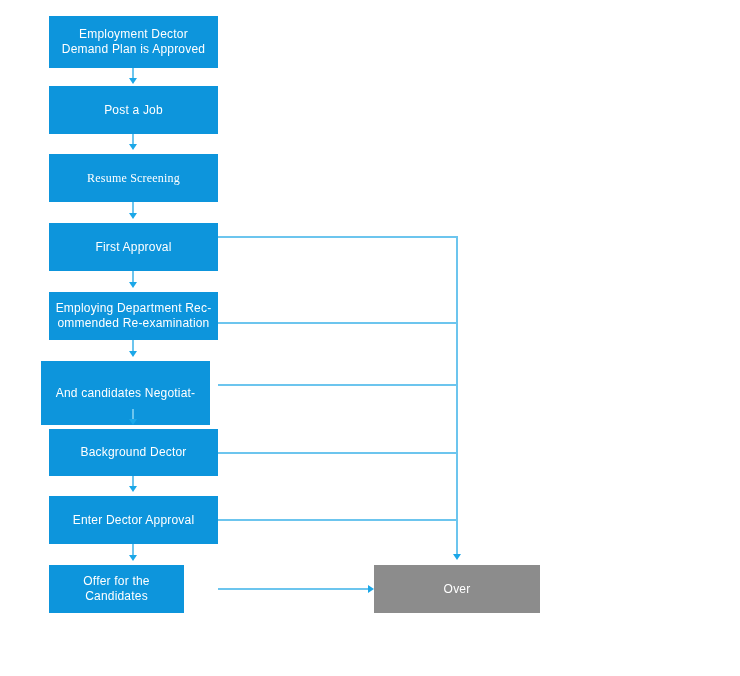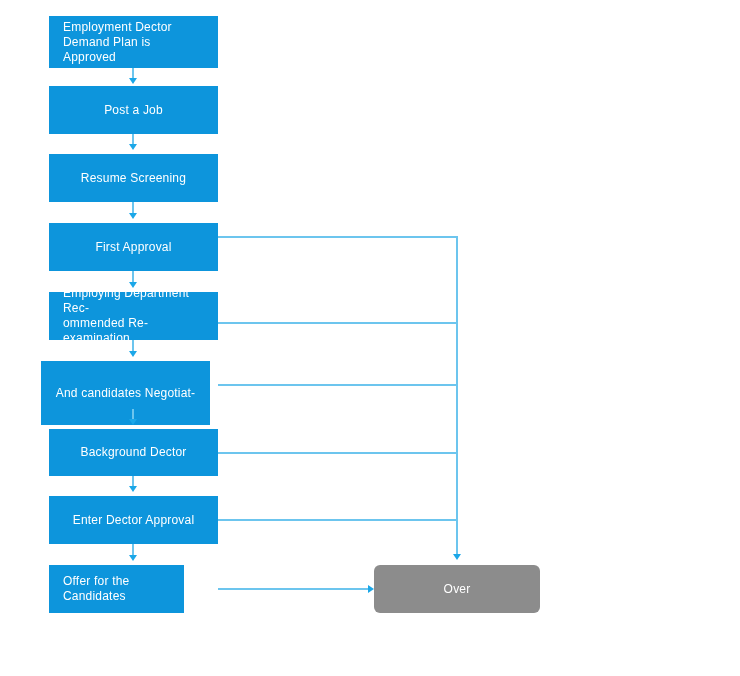--- a/index.html
+++ b/index.html
@@ -18,26 +18,26 @@
     width: 740px;
     height: 676px;
     background: #ffffff;
   }
   .node {
     position: absolute;
     box-sizing: border-box;
     display: flex;
     align-items: center;
     justify-content: center;
-    text-align: left;
+    text-align: center;
     color: #ffffff;
     font-size: 12px;
     line-height: 15px;
     letter-spacing: 0.2px;
-    padding: 2px 14px;
+    padding: 2px 6px;
     font-family: "Liberation Sans", sans-serif;
   }
   .node.process {
     background: #0d95dc;
   }
   .node.terminal {
     background: #8c8c8c;
   }
   .node-label {
     display: block;
@@ -82,21 +82,21 @@
 
   <div class="node process" style="left:49px; top:16px; width:169px; height:52px;">
     <span class="node-label">Employment Dector
 Demand Plan is Approved</span>
   </div>
 
   <div class="node process" style="left:49px; top:86px; width:169px; height:48px;">
     <span class="node-label">Post a Job</span>
   </div>
 
-  <div class="node process" style="left:49px; top:154px; width:169px; height:48px;">
+  <div class="node process" style="left:49px; top:154px; width:169px; height:48px;font-family:Liberation Serif, serif;">
     <span class="node-label">Resume Screening</span>
   </div>
 
   <div class="node process" style="left:49px; top:223px; width:169px; height:48px;">
     <span class="node-label">First Approval</span>
   </div>
 
   <div class="node process" style="left:49px; top:292px; width:169px; height:48px;">
     <span class="node-label">Employing Department Rec-
 ommended Re-examination</span>
@@ -111,21 +111,21 @@
   </div>
 
   <div class="node process" style="left:49px; top:496px; width:169px; height:48px;">
     <span class="node-label">Enter Dector Approval</span>
   </div>
 
   <div class="node process" style="left:49px; top:565px; width:135px; height:48px;">
     <span class="node-label">Offer for the Candidates</span>
   </div>
 
-  <div class="node terminal" style="left:374px; top:565px; width:166px; height:48px;border-radius:6px;">
+  <div class="node terminal" style="left:374px; top:565px; width:166px; height:48px;">
     <span class="node-label">Over</span>
   </div>
 
   <div class="flow-arrow-stem" style="left:132px; top:68px; height:12px;"></div>
   <div class="arrowhead-down" style="left:129px; top:78px;"></div>
 
   <div class="flow-arrow-stem" style="left:132px; top:134px; height:12px;"></div>
   <div class="arrowhead-down" style="left:129px; top:144px;"></div>
 
   <div class="flow-arrow-stem" style="left:132px; top:202px; height:13px;"></div>

